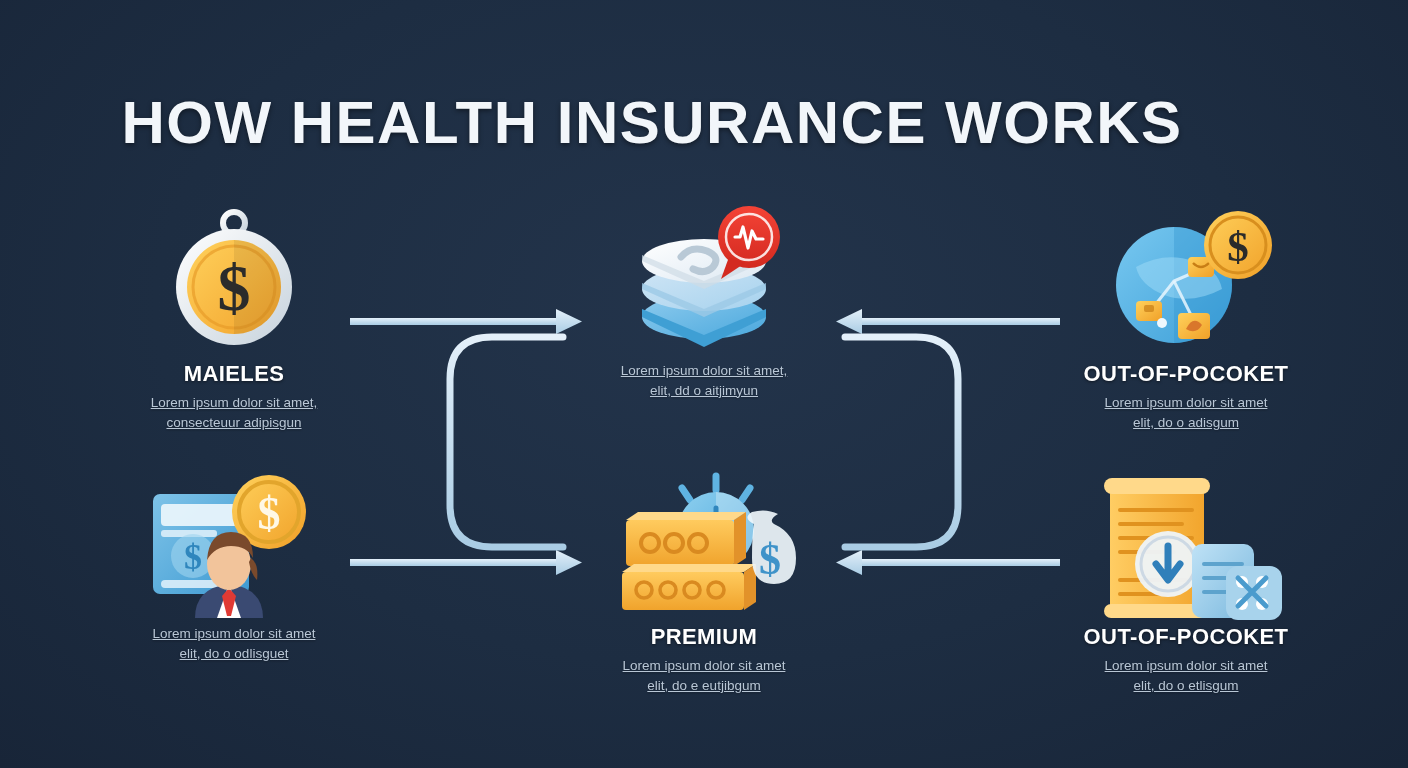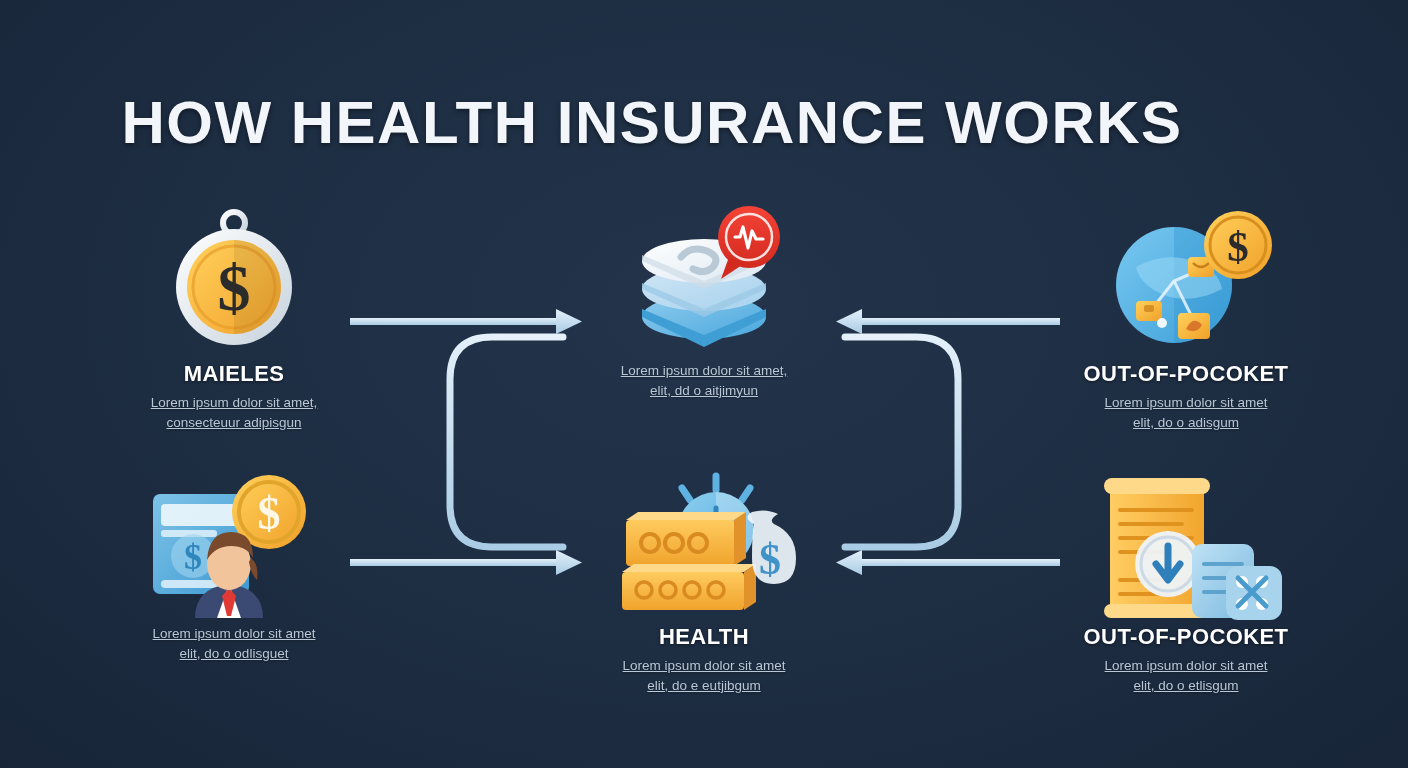--- a/index.html
+++ b/index.html
@@ -294,21 +294,21 @@
           <circle cx="40" cy="122" r="8"></circle>
             <circle cx="64" cy="122" r="8"></circle>
           <circle cx="88" cy="122" r="8"></circle>
             <circle cx="112" cy="122" r="8"></circle>
         </g>
 
         <path d="M150 56 q-12 -6 -2 -12 q14 -4 26 2 q-10 6 -4 10 q22 10 22 34 q0 26 -22 26 q-22 0 -22 -26 q0 -24 2 -34 z" fill="#eef6fb" opacity=".92"></path>
         <text x="166" y="106" font-family="'Liberation Serif', serif" font-size="44" font-weight="bold" fill="#3f93c9" text-anchor="middle">$</text>
       </svg>
     </div>
-    <div class="item-title">HEALTH</div>
+    <div class="item-title">PREMIUM</div>
     <div class="item-sub" style="white-space:pre-line">Lorem ipsum dolor sit amet
 elit, do e eutjibgum</div>
   </div>
 
   <div class="item" id="item-oop-bot">
     <div class="icon-wrap">
       <svg width="200" height="150" viewBox="0 0 200 150">
         <defs>
           <linearGradient id="scrollG" x1="0" y1="0" x2="1" y2="0">
             <stop offset="0%" stop-color="#ffcd63"></stop>

